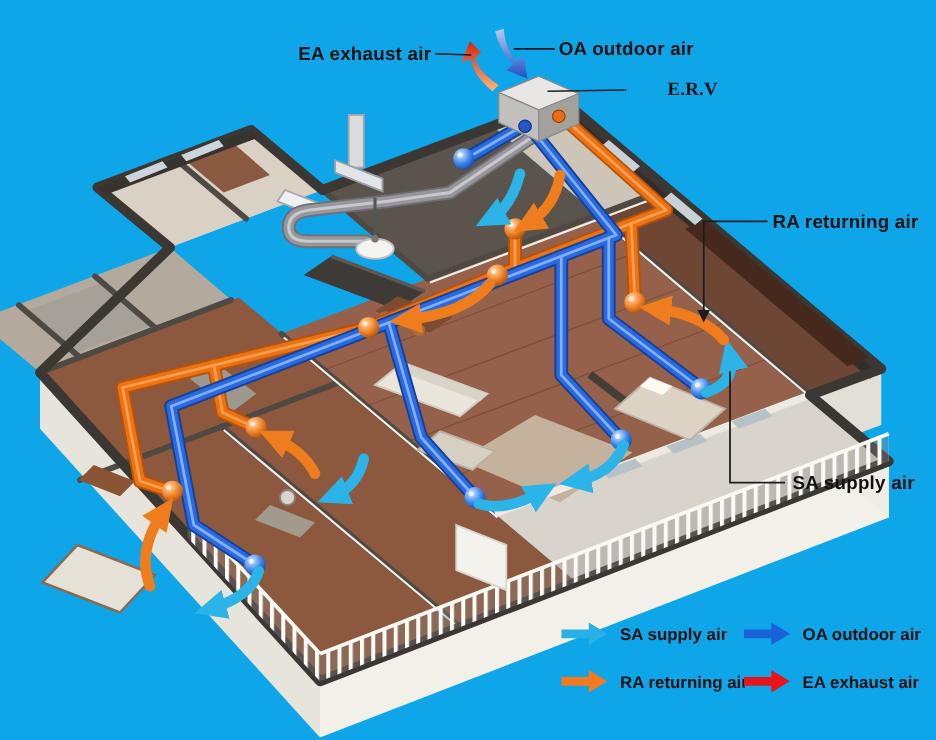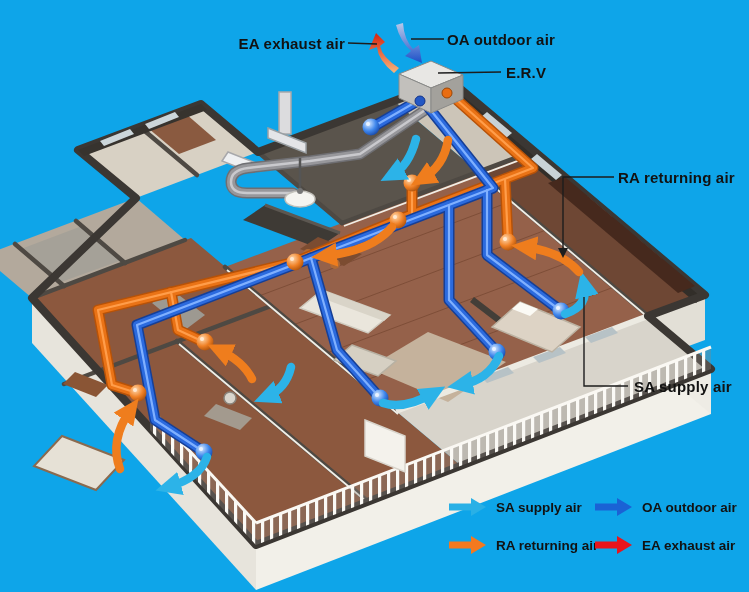--- a/index.html
+++ b/index.html
@@ -292,21 +292,21 @@
     <path d="M 411,39 L 444,39"></path>
     <path d="M 438,73 L 501,72"></path>
     <path d="M 614,177 L 563,177 L 563,250"></path>
     <path d="M 584,297 L 584,386 L 628,386"></path>
   </g>
   <polygon points="558,248 568,248 563,258" fill="#1d1d1d"></polygon>
 </svg>
 
   <div class="callout" style="right:404px;top:35px;">EA exhaust air</div>
   <div class="callout" style="left:447px;top:31px;">OA outdoor air</div>
-  <div class="callout" style="left:506px;top:64px;">E.R.V</div>
+  <div class="callout" style="left:534px;top:64px;font-family:Liberation Serif, serif;">E.R.V</div>
   <div class="callout" style="left:618px;top:169px;">RA returning air</div>
   <div class="callout" style="left:634px;top:378px;">SA supply air</div>
 
   <div id="legend">
     <div class="legend-item">
       <svg width="38" height="20" viewBox="0 0 38 20">
         <polygon points="0,6.5 22,6.5 22,1 37,10 22,19 22,13.5 0,13.5" fill="#29b0e6"></polygon>
       </svg>
       <span class="legend-label">SA supply air</span>
     </div>

